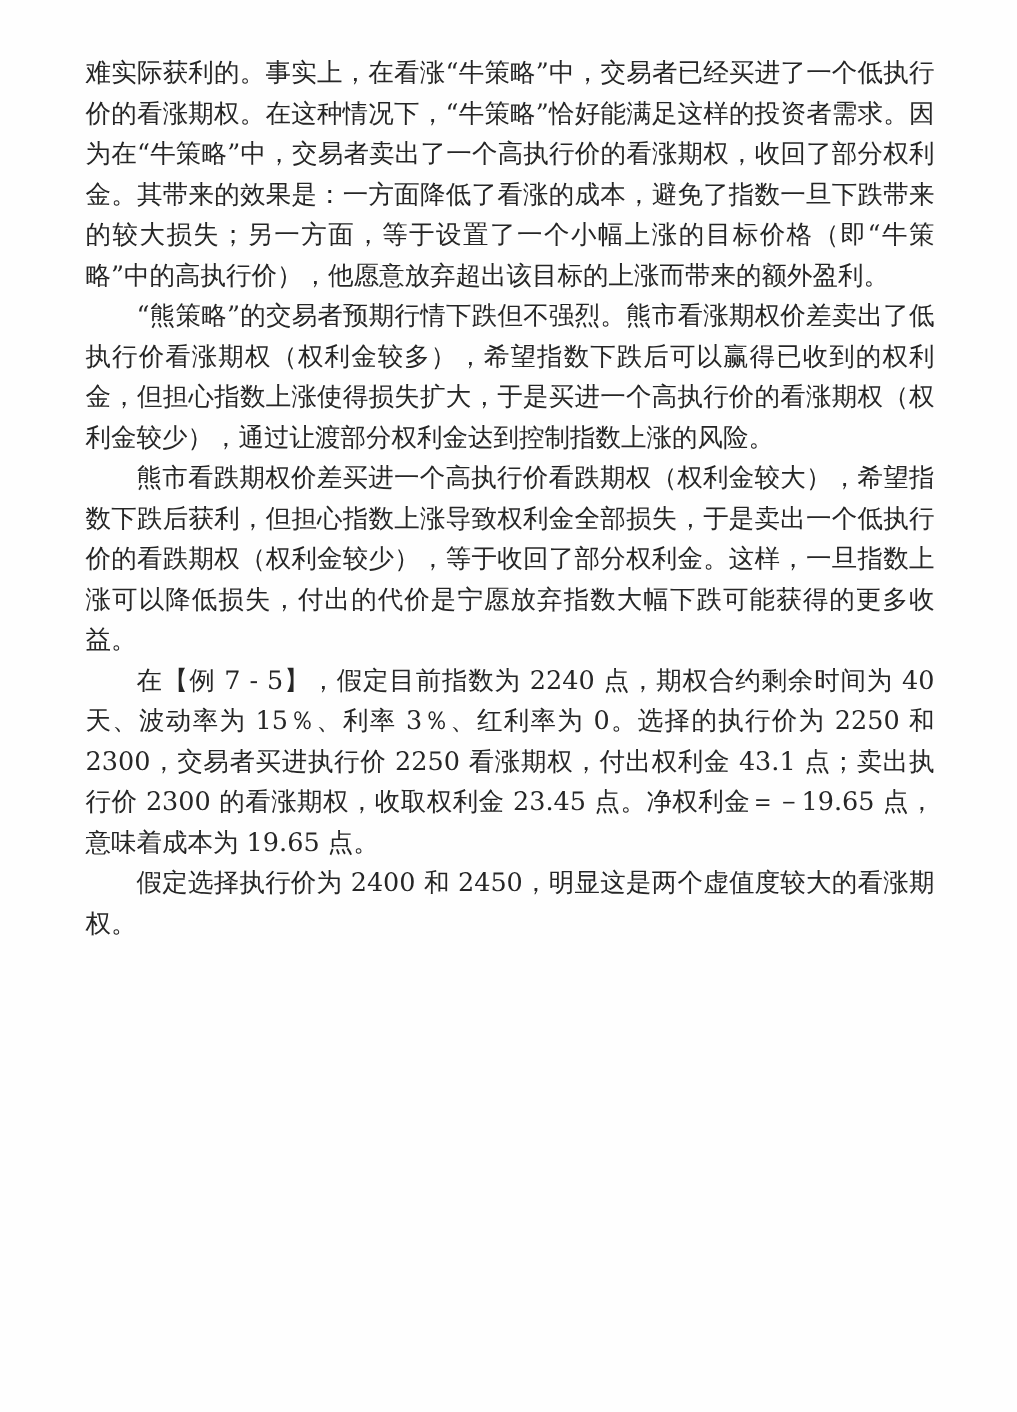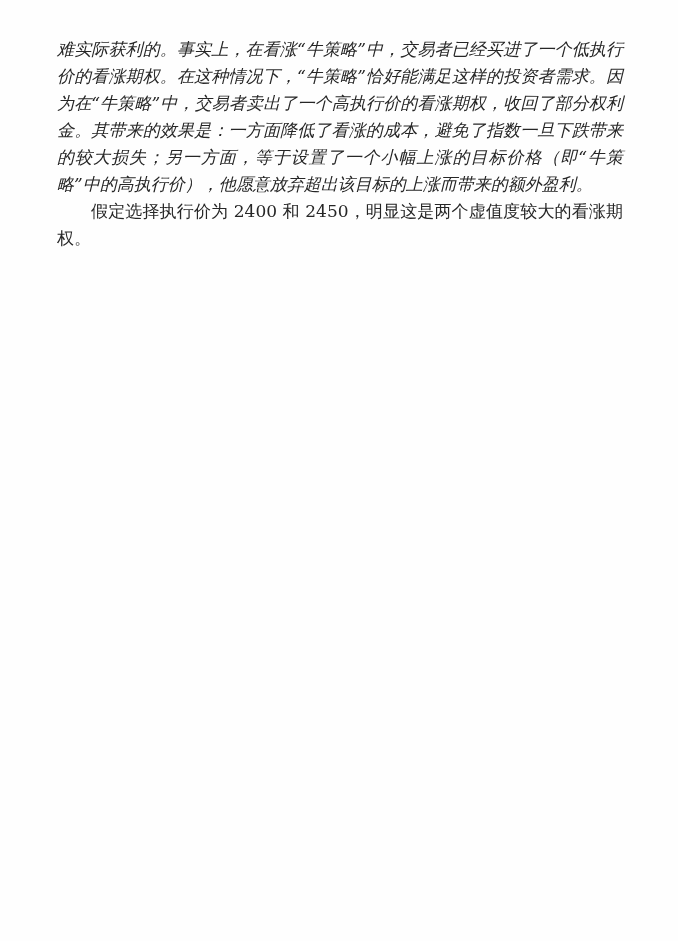--- a/index.html
+++ b/index.html
@@ -28,27 +28,29 @@
     text-justify: inter-ideograph;
     letter-spacing: 0px;
   }
   .text-block p {
     margin: 0;
     padding: 0;
     text-indent: 2em;
   }
   .text-block p.no-indent {
     text-indent: 0;
-    font-style: italic;
   }
   .text-block p.heading {
     text-indent: 2em;
   }
 </style>
 </head>
 <body>
 
 <div class="page">
   <div class="text-block">
     <p class="no-indent">难实际获利的。事实上，在看涨“牛策略”中，交易者已经买进了一个低执行价的看涨期权。在这种情况下，“牛策略”恰好能满足这样的投资者需求。因为在“牛策略”中，交易者卖出了一个高执行价的看涨期权，收回了部分权利金。其带来的效果是：一方面降低了看涨的成本，避免了指数一旦下跌带来的较大损失；另一方面，等于设置了一个小幅上涨的目标价格（即“牛策略”中的高执行价），他愿意放弃超出该目标的上涨而带来的额外盈利。</p>
+    <p>“熊策略”的交易者预期行情下跌但不强烈。熊市看涨期权价差卖出了低执行价看涨期权（权利金较多），希望指数下跌后可以赢得已收到的权利金，但担心指数上涨使得损失扩大，于是买进一个高执行价的看涨期权（权利金较少），通过让渡部分权利金达到控制指数上涨的风险。</p>
+    <p>熊市看跌期权价差买进一个高执行价看跌期权（权利金较大），希望指数下跌后获利，但担心指数上涨导致权利金全部损失，于是卖出一个低执行价的看跌期权（权利金较少），等于收回了部分权利金。这样，一旦指数上涨可以降低损失，付出的代价是宁愿放弃指数大幅下跌可能获得的更多收益。</p>
+    <p>在【例 7 - 5】，假定目前指数为 2240 点，期权合约剩余时间为 40 天、波动率为 15％、利率 3％、红利率为 0。选择的执行价为 2250 和 2300，交易者买进执行价 2250 看涨期权，付出权利金 43.1 点；卖出执行价 2300 的看涨期权，收取权利金 23.45 点。净权利金＝－19.65 点，意味着成本为 19.65 点。</p>
     <p>假定选择执行价为 2400 和 2450，明显这是两个虚值度较大的看涨期权。</p>
   </div>
 </div>
 
 </body></html>

